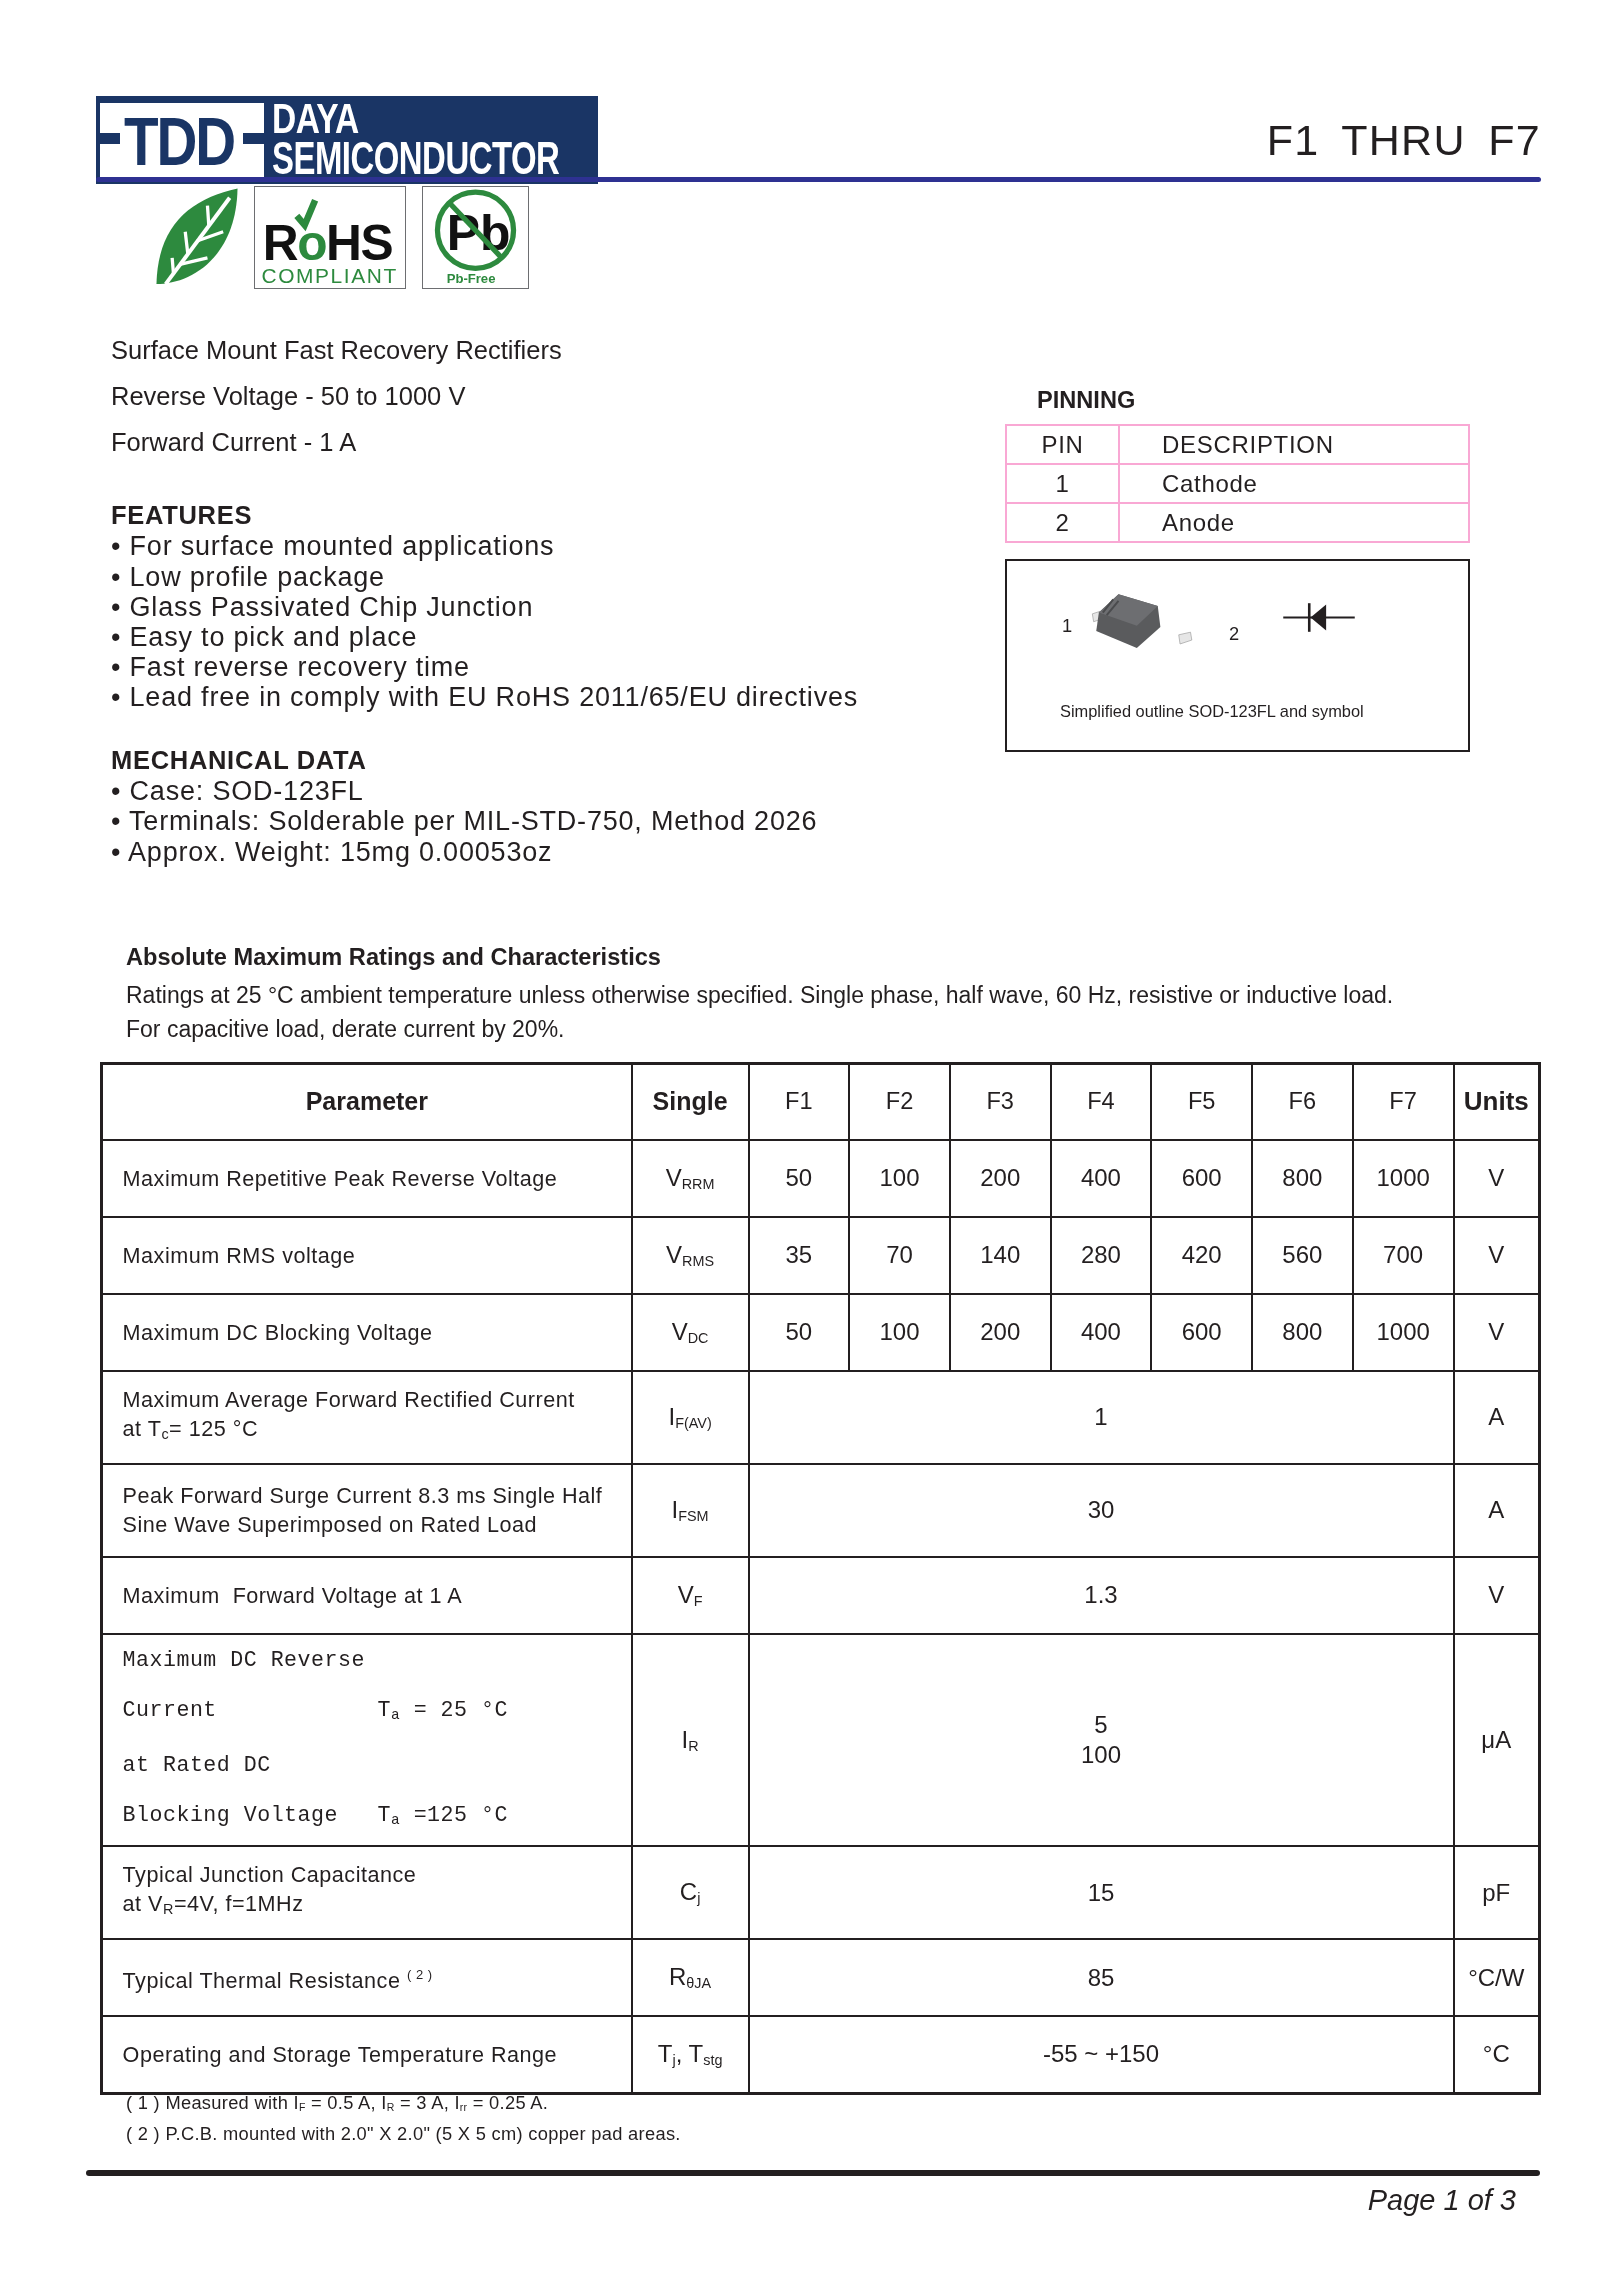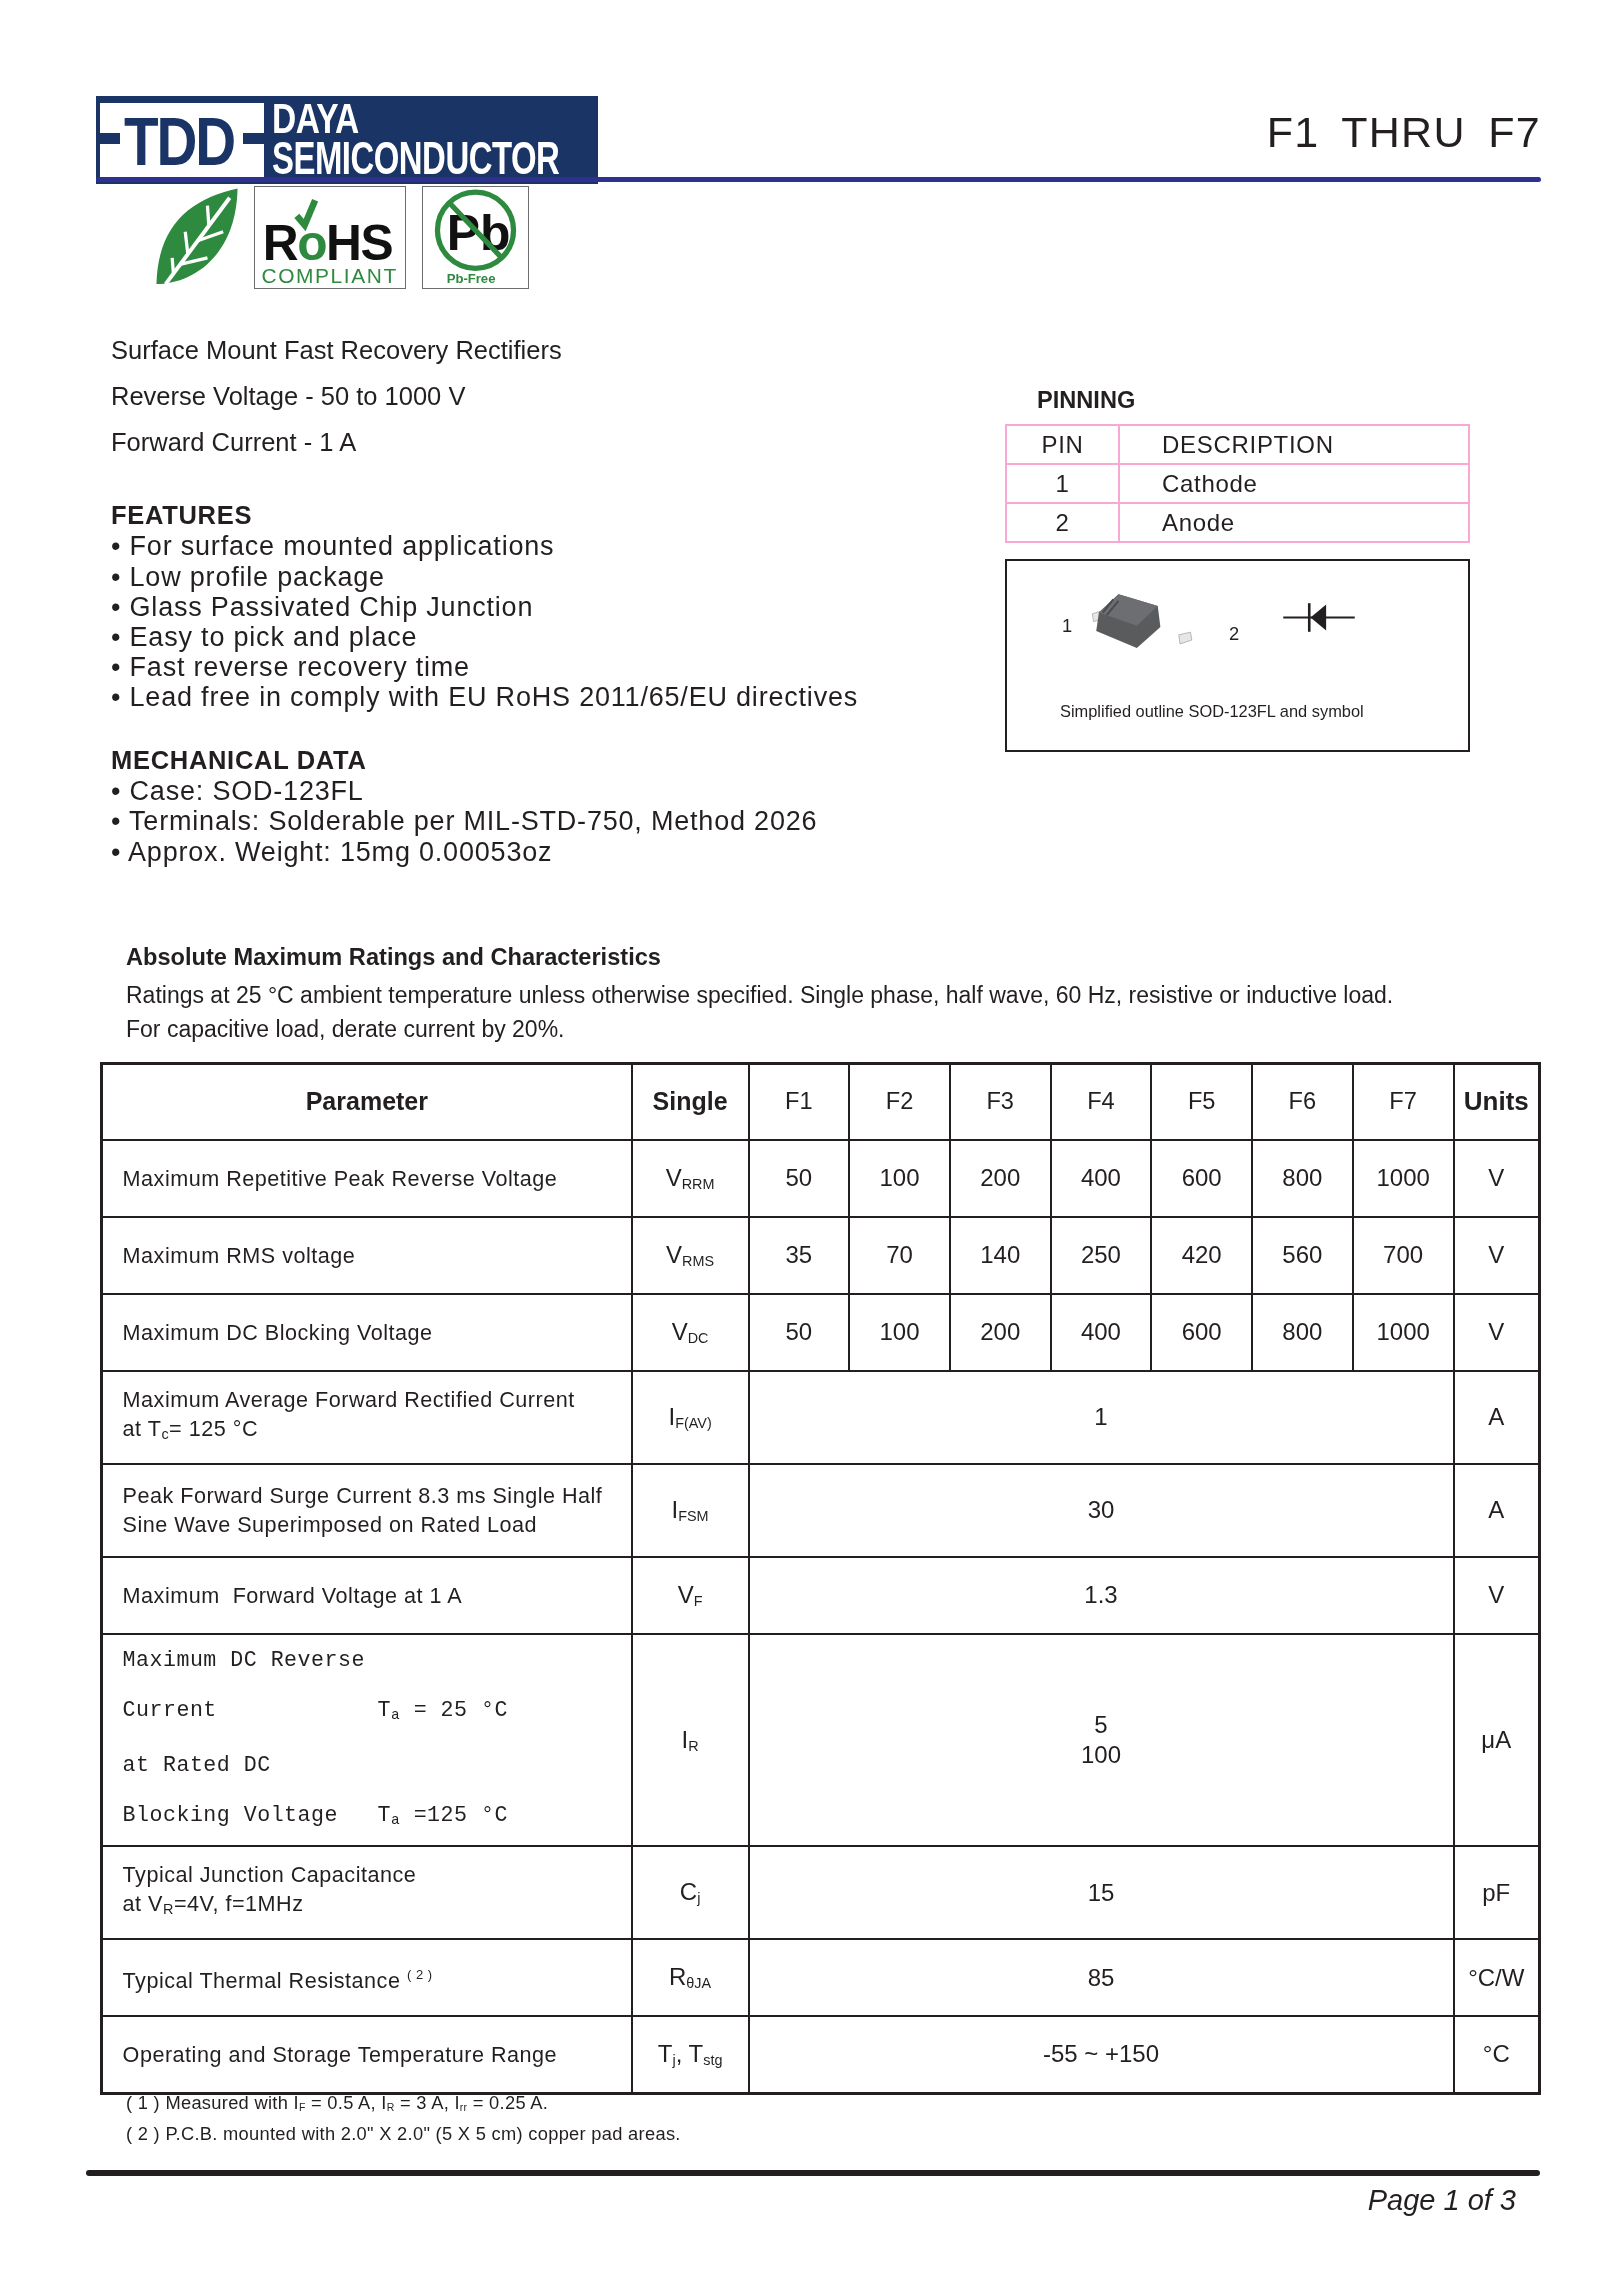--- a/index.html
+++ b/index.html
@@ -9,21 +9,21 @@
 
     
     .logo-box { left: 96px; top: 96px; width: 502px; height: 88px; background: #1a3565; }
     .logo-tdd { left: 100px; top: 103px; width: 164px; height: 76px; background: #ffffff; }
     .logo-tdd-text { left: 124px; top: 105px; font-family: "Liberation Sans", sans-serif; font-weight: bold; font-size: 69px; color: #1a3565; letter-spacing: -2.6px; transform: scaleX(0.82); transform-origin: left top; line-height: 73px; }
     .logo-tdd-bar { left: 100px; top: 133px; width: 19.6px; height: 10.5px; background: #1a3565; }
     .logo-tdd-bar2 { left: 243px; top: 133px; width: 21px; height: 10.5px; background: #1a3565; }
     .logo-daya { left: 272px; top: 99px; font-weight: bold; color: #ffffff; font-size: 43px; line-height: 39px; transform: scaleX(0.78); transform-origin: left top; letter-spacing: -0.7px; }
     .logo-semi { left: 272px; top: 135px; font-weight: bold; color: #ffffff; font-size: 47px; line-height: 46px; transform: scaleX(0.7); transform-origin: left top; letter-spacing: -0.7px; }
     .header-rule { left: 96px; top: 177px; width: 1445px; height: 5.2px; background: #2e3192; border-radius: 2.6px; }
-    .doc-title { right: 82px; top: 108px; font-size: 43px; letter-spacing: 1.3px; color: #231f20; word-spacing: 9.2px; }
+    .doc-title { right: 82px; top: 116px; font-size: 43px; letter-spacing: 1.3px; color: #231f20; word-spacing: 9.2px; }
 
     .badge-rohs { left: 254px; top: 186px; width: 152px; height: 103px; border: 1.3px solid #6d6e71; }
     .badge-pb { left: 422px; top: 186px; width: 107px; height: 103px; border: 1.3px solid #6d6e71; }
 
     
     .intro-line { left: 111px; font-size: 25.5px; color: #231f20; }
     .sec-head { left: 111px; font-size: 25.5px; font-weight: bold; color: #231f20; letter-spacing: 0.7px; }
     .bullet { left: 111px; font-size: 27px; color: #231f20; letter-spacing: 0.8px; }
 
     
@@ -193,21 +193,21 @@
     <td>1000</td>
     <td>V</td>
   </tr>
 
   <tr class="r118">
     <td class="param">Maximum RMS voltage</td>
     <td class="sym"><span>V</span><sub>RMS</sub></td>
     <td>35</td>
     <td>70</td>
     <td>140</td>
-    <td>250</td>
+    <td>280</td>
     <td>420</td>
     <td>560</td>
     <td>700</td>
     <td>V</td>
   </tr>
 
   <tr class="r118">
     <td class="param">Maximum DC Blocking Voltage</td>
     <td class="sym"><span>V</span><sub>DC</sub></td>
     <td>50</td>

